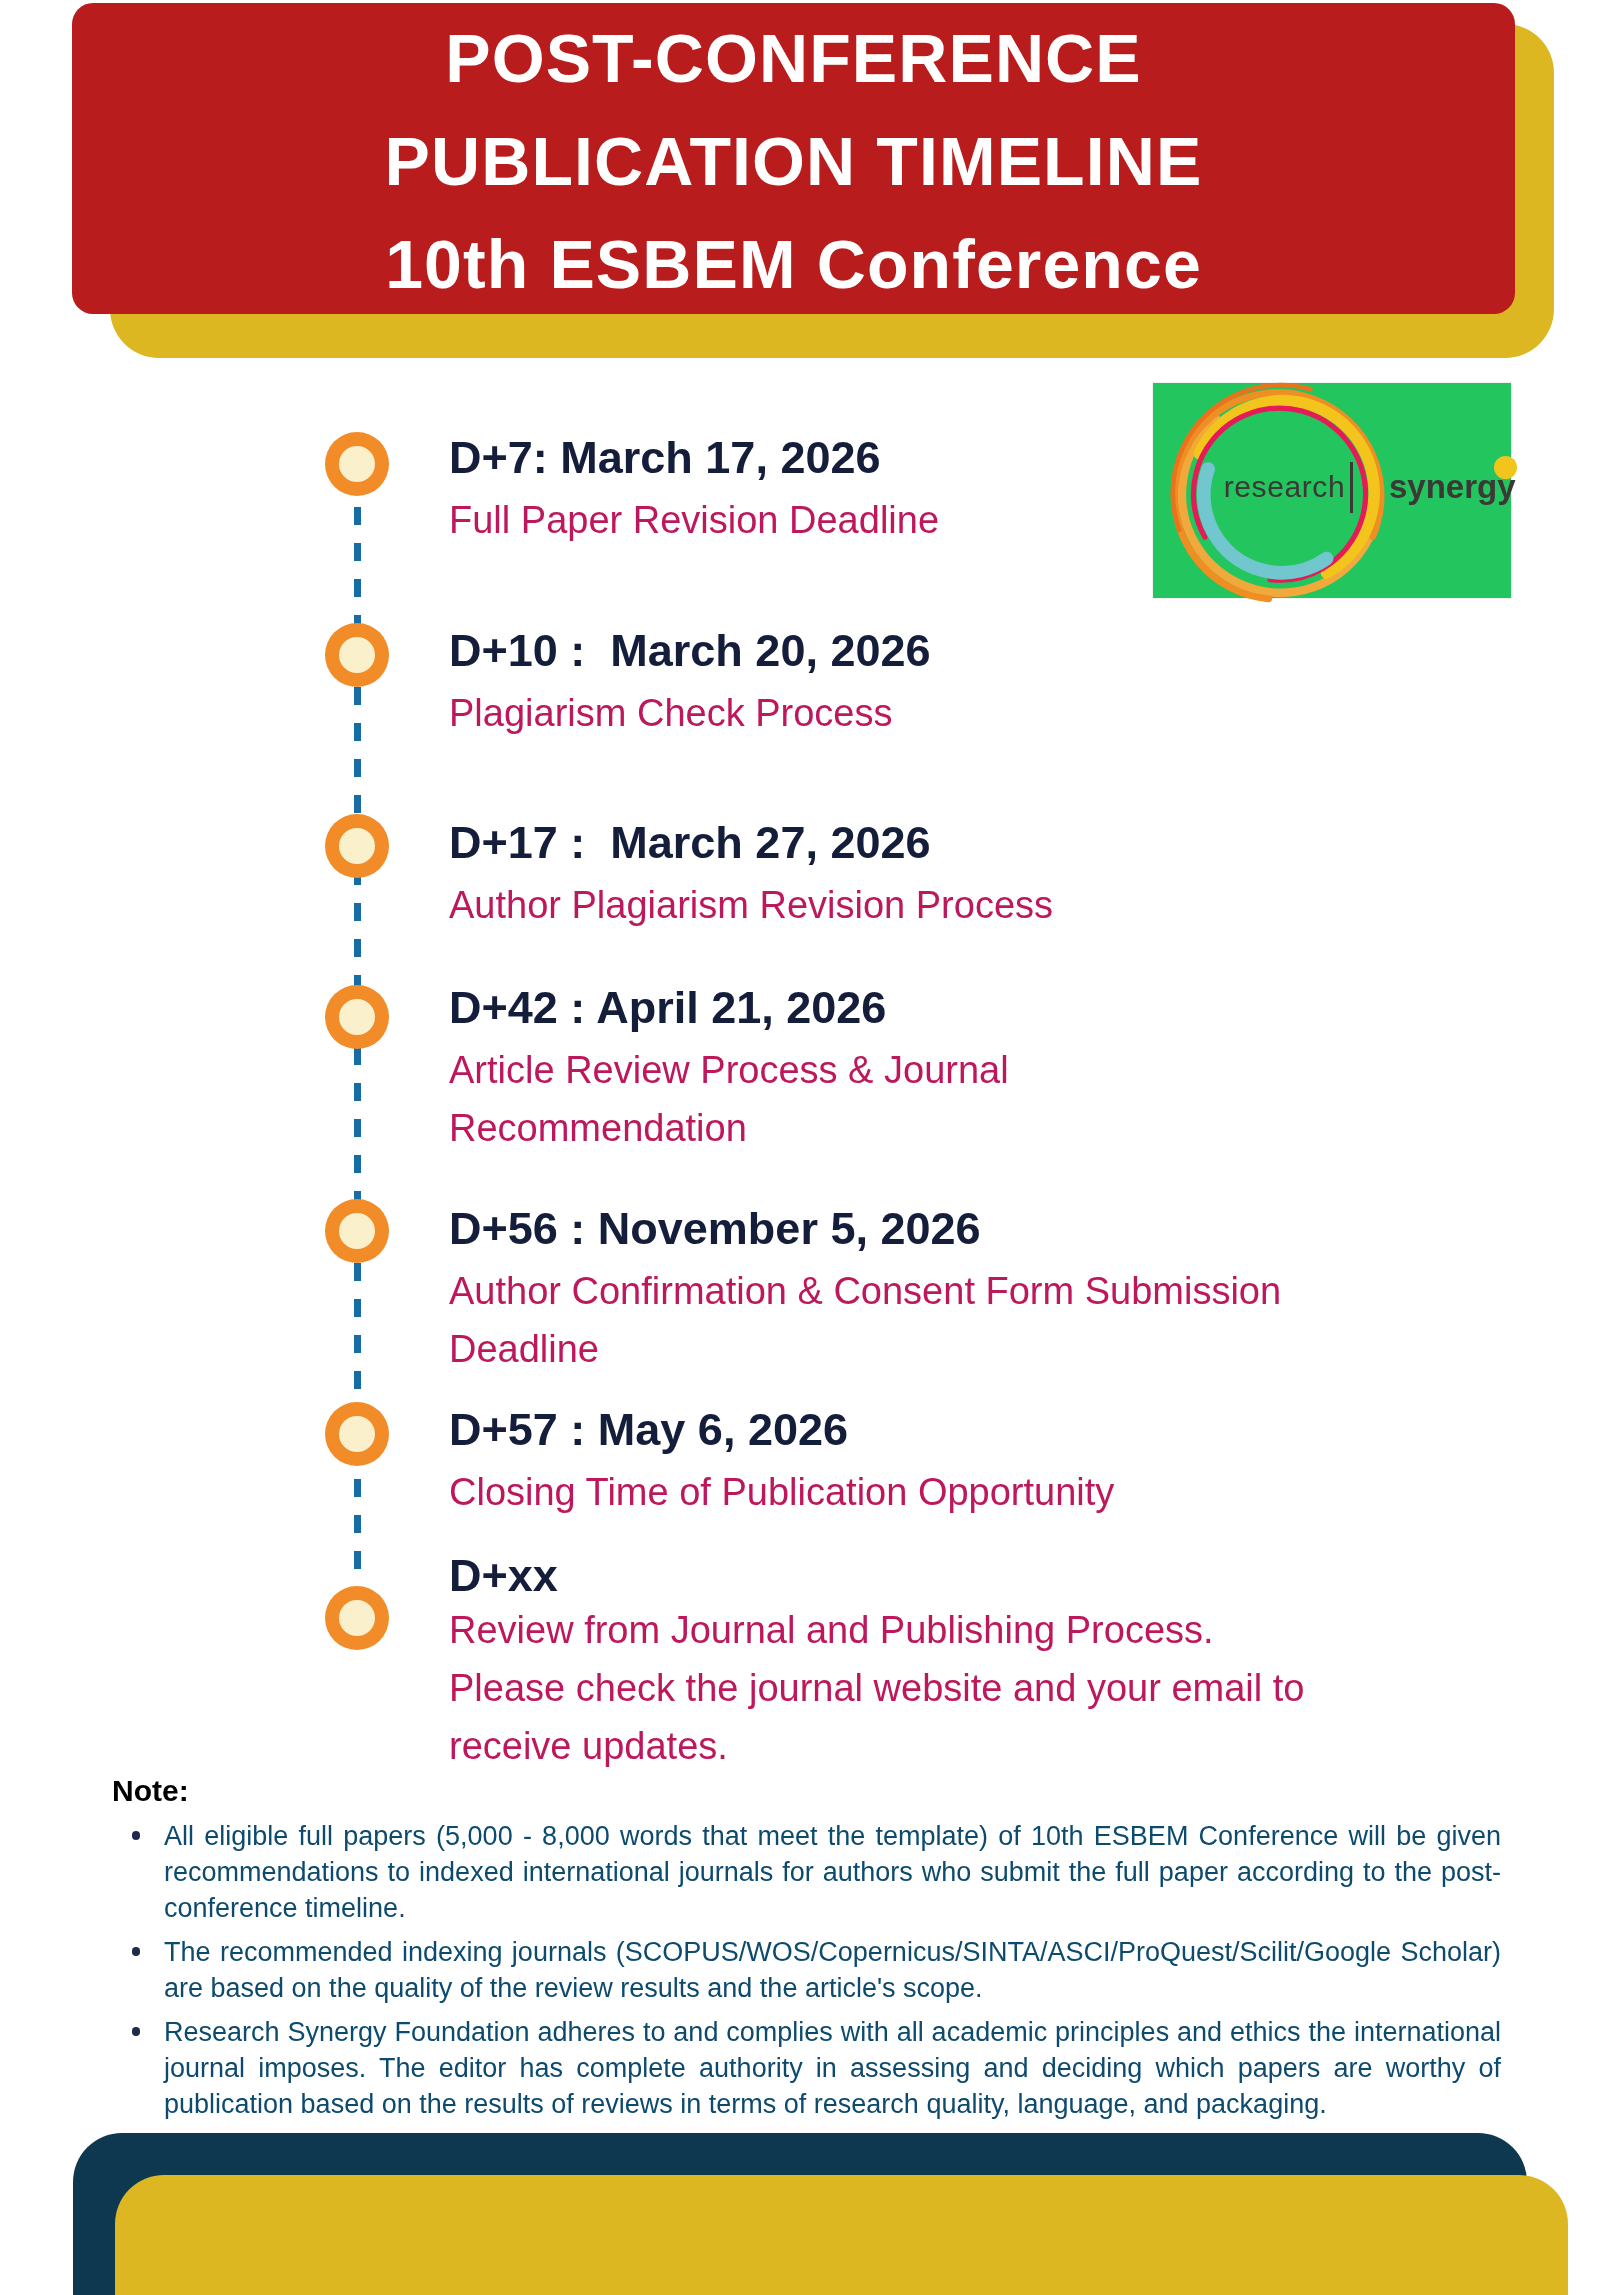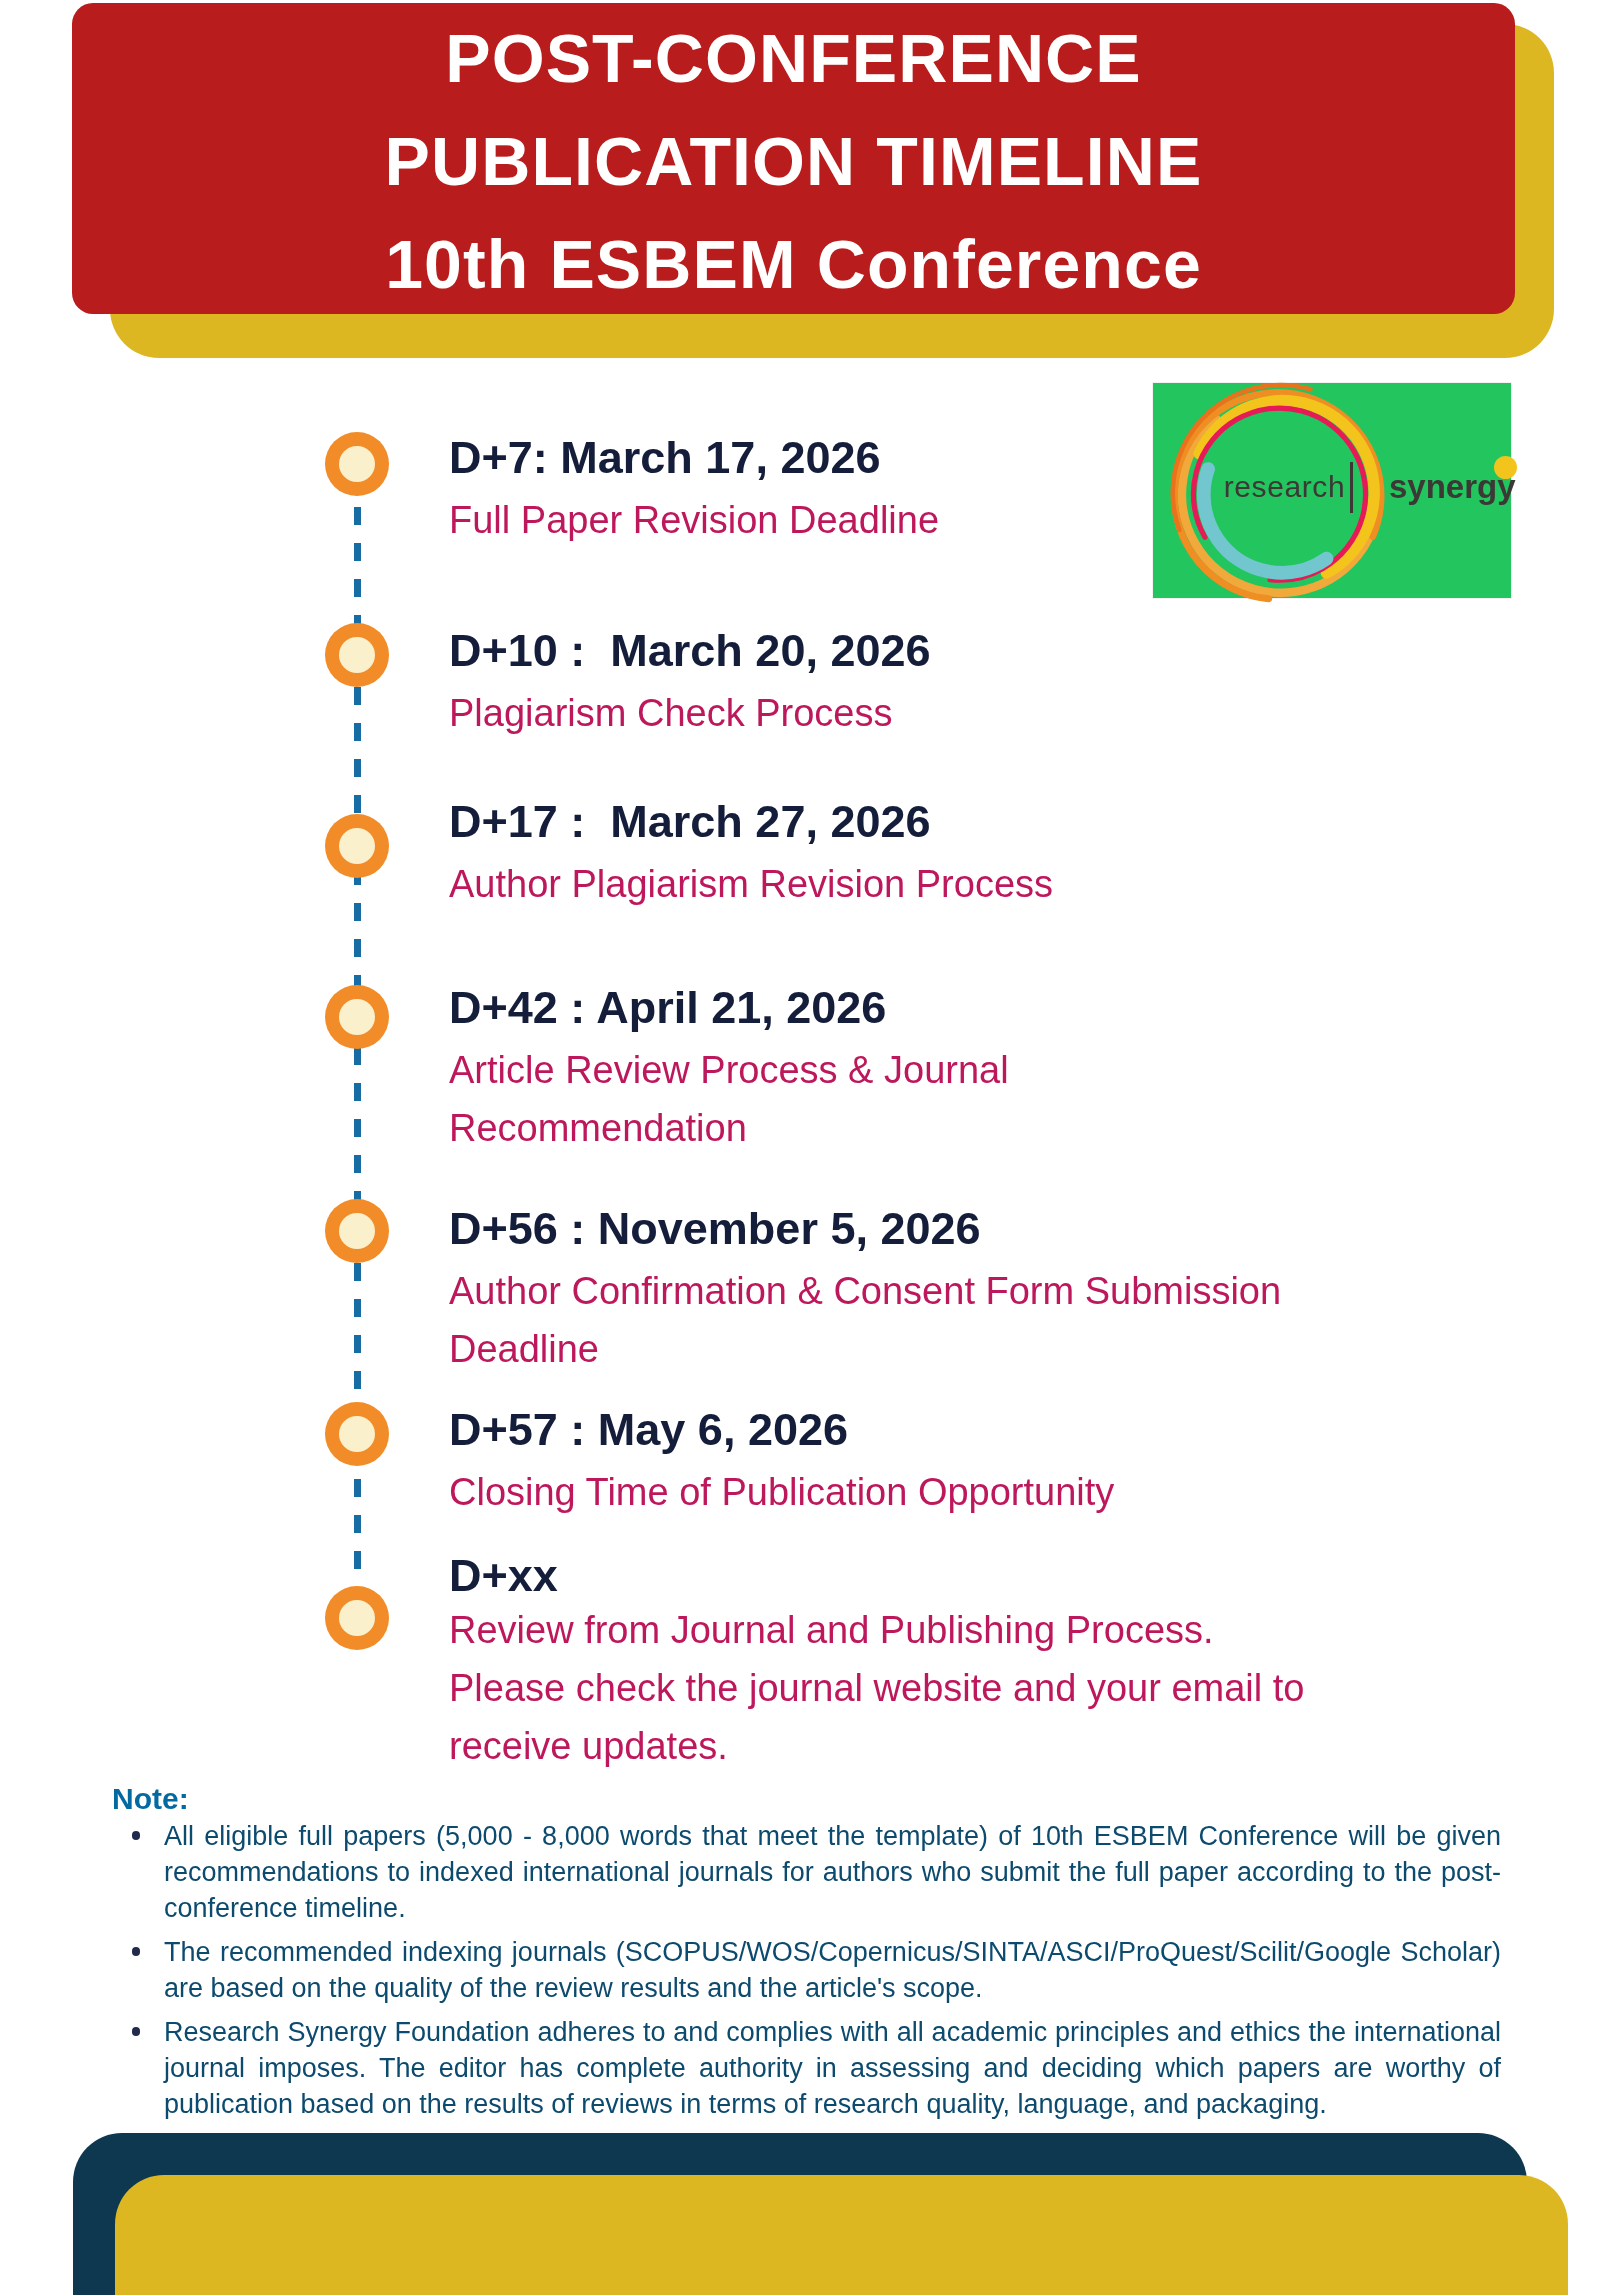--- a/index.html
+++ b/index.html
@@ -45,32 +45,32 @@
   .marker{
     position:absolute;width:64px;height:64px;border-radius:50%;background:#f18c28;
     transform:translate(-50%,-50%);left:357px;
   }
   .marker::after{
     content:"";position:absolute;left:14.3px;top:14.3px;width:36px;height:36px;border-radius:50%;background:#faf0cb;
   }
   .mk0{top:464px;}  .mk1{top:655px;} .mk2{top:846px;} .mk3{top:1017px;}
   .mk4{top:1231px;} .mk5{top:1434px;} .mk6{top:1618px;}
   .tl-item{position:absolute;left:449px;width:1004px;}
-  .it0{top:426px;}  .it1{top:619px;} .it2{top:790px;} .it3{top:976px;}
+  .it0{top:426px;}  .it1{top:619px;} .it2{top:811px;} .it3{top:976px;}
   .it4{top:1197px;} .it5{top:1398px;} .it6{top:1544px;}
   .item-heading{
     font-size:45px;font-weight:700;color:#141d3a;line-height:64px;white-space:pre;
   }
   .item-body{
     font-size:38px;color:#be185d;line-height:58px;white-space:pre-line;margin-top:1.1px;
   }
   .it6 .item-body{margin-top:-6.9px;}
   
   .note-heading{
-    position:absolute;left:112px;top:1774px;font-size:30px;font-weight:700;color:#0369a1;margin-top:8px;
+    position:absolute;left:112px;top:1774px;font-size:30px;font-weight:700;color:#000000;
   }
   .note-list{
     position:absolute;left:112px;top:1818px;width:1389px;margin:0;padding:0;list-style:none;
   }
   .note-list li{
     position:relative;padding-left:52px;margin-bottom:8px;
     font-size:27px;line-height:36px;color:#0c4a6e;text-align:justify;
   }
   .note-list li::before{
     content:"";position:absolute;left:19.5px;top:13.2px;width:8.6px;height:8.6px;border-radius:50%;background:#202a4c;

